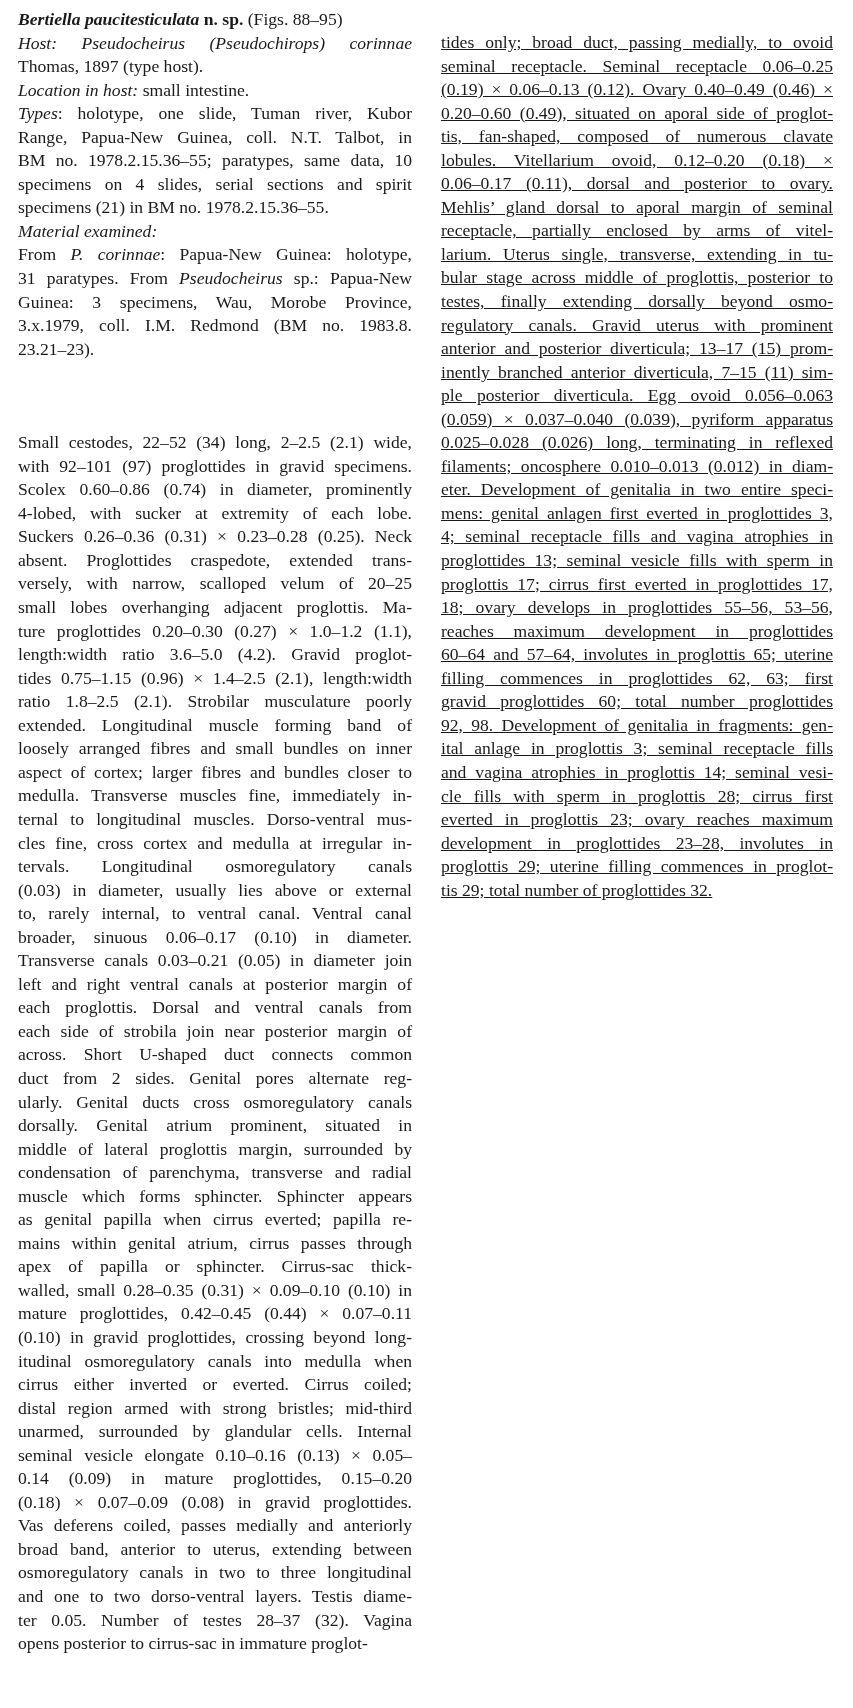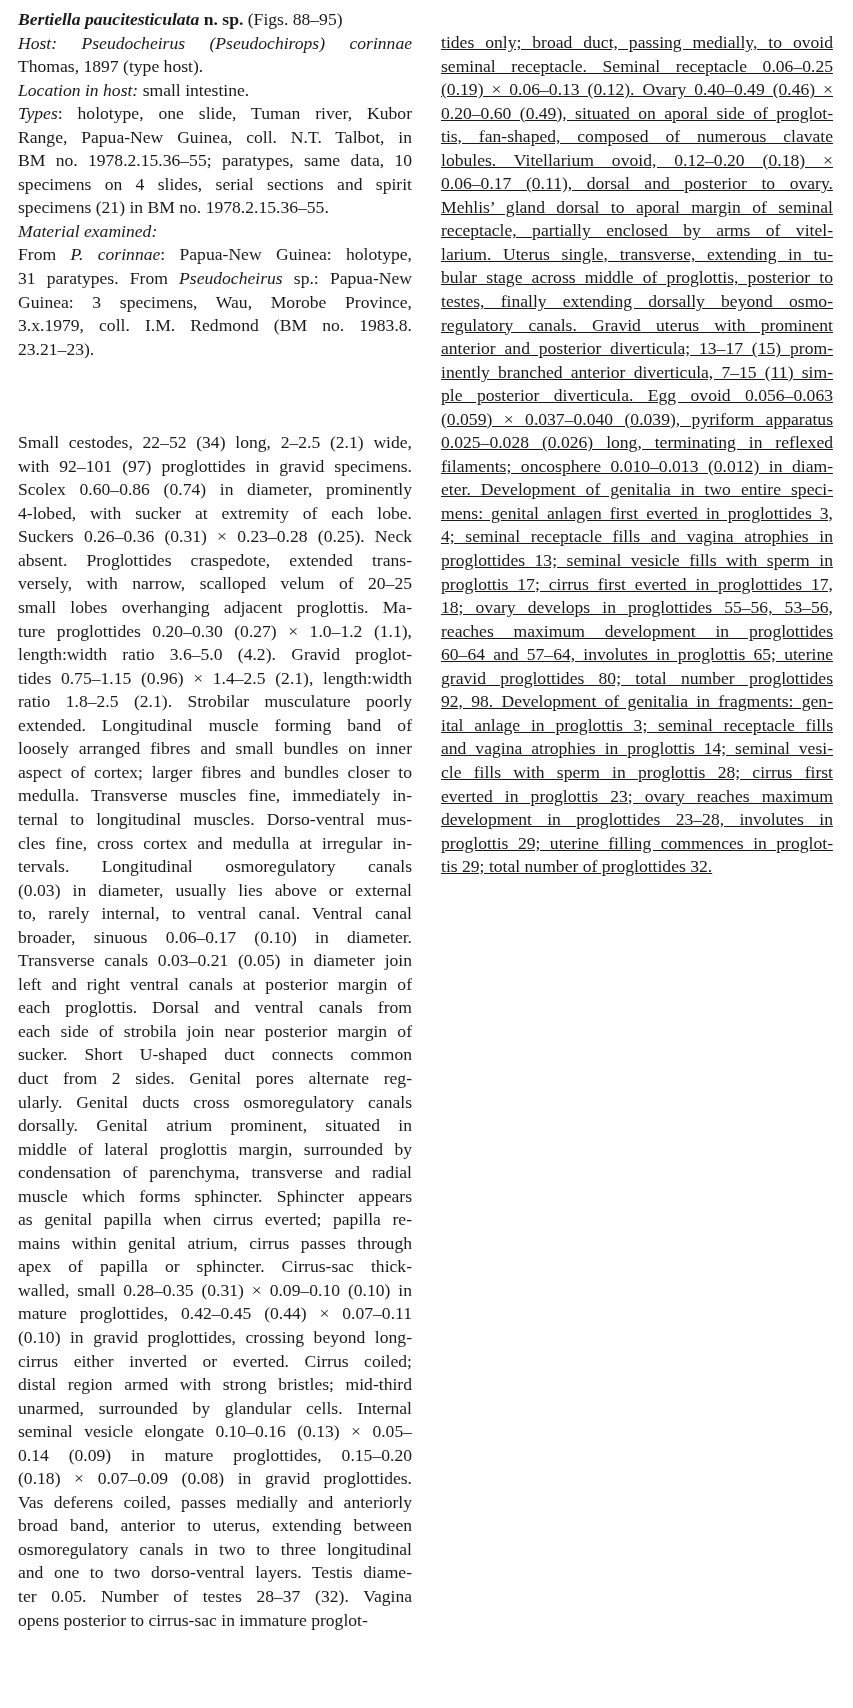--- a/index.html
+++ b/index.html
@@ -81,33 +81,34 @@
       <span class="line">ternal to longitudinal muscles. Dorso-ventral mus-</span>
       <span class="line">cles fine, cross cortex and medulla at irregular in-</span>
       <span class="line">tervals. Longitudinal osmoregulatory canals</span>
       <span class="line">(0.03) in diameter, usually lies above or external</span>
       <span class="line">to, rarely internal, to ventral canal. Ventral canal</span>
       <span class="line">broader, sinuous 0.06–0.17 (0.10) in diameter.</span>
       <span class="line">Transverse canals 0.03–0.21 (0.05) in diameter join</span>
       <span class="line">left and right ventral canals at posterior margin of</span>
       <span class="line">each proglottis. Dorsal and ventral canals from</span>
       <span class="line">each side of strobila join near posterior margin of</span>
-      <span class="line">sucker. Short U-shaped duct connects common</span>
+      <span class="line">across. Short U-shaped duct connects common</span>
       <span class="line">duct from 2 sides. Genital pores alternate reg-</span>
       <span class="line">ularly. Genital ducts cross osmoregulatory canals</span>
       <span class="line">dorsally. Genital atrium prominent, situated in</span>
       <span class="line">middle of lateral proglottis margin, surrounded by</span>
       <span class="line">condensation of parenchyma, transverse and radial</span>
       <span class="line">muscle which forms sphincter. Sphincter appears</span>
       <span class="line">as genital papilla when cirrus everted; papilla re-</span>
       <span class="line">mains within genital atrium, cirrus passes through</span>
       <span class="line">apex of papilla or sphincter. Cirrus-sac thick-</span>
       <span class="line">walled, small 0.28–0.35 (0.31) × 0.09–0.10 (0.10) in</span>
       <span class="line">mature proglottides, 0.42–0.45 (0.44) × 0.07–0.11</span>
       <span class="line">(0.10) in gravid proglottides, crossing beyond long-</span>
+      <span class="line">itudinal osmoregulatory canals into medulla when</span>
       <span class="line">cirrus either inverted or everted. Cirrus coiled;</span>
       <span class="line">distal region armed with strong bristles; mid-third</span>
       <span class="line">unarmed, surrounded by glandular cells. Internal</span>
       <span class="line">seminal vesicle elongate 0.10–0.16 (0.13) × 0.05–</span>
       <span class="line">0.14 (0.09) in mature proglottides, 0.15–0.20</span>
       <span class="line">(0.18) × 0.07–0.09 (0.08) in gravid proglottides.</span>
       <span class="line">Vas deferens coiled, passes medially and anteriorly</span>
       <span class="line">broad band, anterior to uterus, extending between</span>
       <span class="line">osmoregulatory canals in two to three longitudinal</span>
       <span class="line">and one to two dorso-ventral layers. Testis diame-</span>
@@ -138,21 +139,22 @@
       <span class="line">0.025–0.028 (0.026) long, terminating in reflexed</span>
       <span class="line">filaments; oncosphere 0.010–0.013 (0.012) in diam-</span>
       <span class="line">eter. Development of genitalia in two entire speci-</span>
       <span class="line">mens: genital anlagen first everted in proglottides 3,</span>
       <span class="line">4; seminal receptacle fills and vagina atrophies in</span>
       <span class="line">proglottides 13; seminal vesicle fills with sperm in</span>
       <span class="line">proglottis 17; cirrus first everted in proglottides 17,</span>
       <span class="line">18; ovary develops in proglottides 55–56, 53–56,</span>
       <span class="line">reaches maximum development in proglottides</span>
       <span class="line">60–64 and 57–64, involutes in proglottis 65; uterine</span>
-      <span class="line">gravid proglottides 80; total number proglottides</span>
+      <span class="line">filling commences in proglottides 62, 63; first</span>
+      <span class="line">gravid proglottides 60; total number proglottides</span>
       <span class="line">92, 98. Development of genitalia in fragments: gen-</span>
       <span class="line">ital anlage in proglottis 3; seminal receptacle fills</span>
       <span class="line">and vagina atrophies in proglottis 14; seminal vesi-</span>
       <span class="line">cle fills with sperm in proglottis 28; cirrus first</span>
       <span class="line">everted in proglottis 23; ovary reaches maximum</span>
       <span class="line">development in proglottides 23–28, involutes in</span>
       <span class="line">proglottis 29; uterine filling commences in proglot-</span>
       <span class="line last">tis 29; total number of proglottides 32.</span>
     </div>
 </div>

